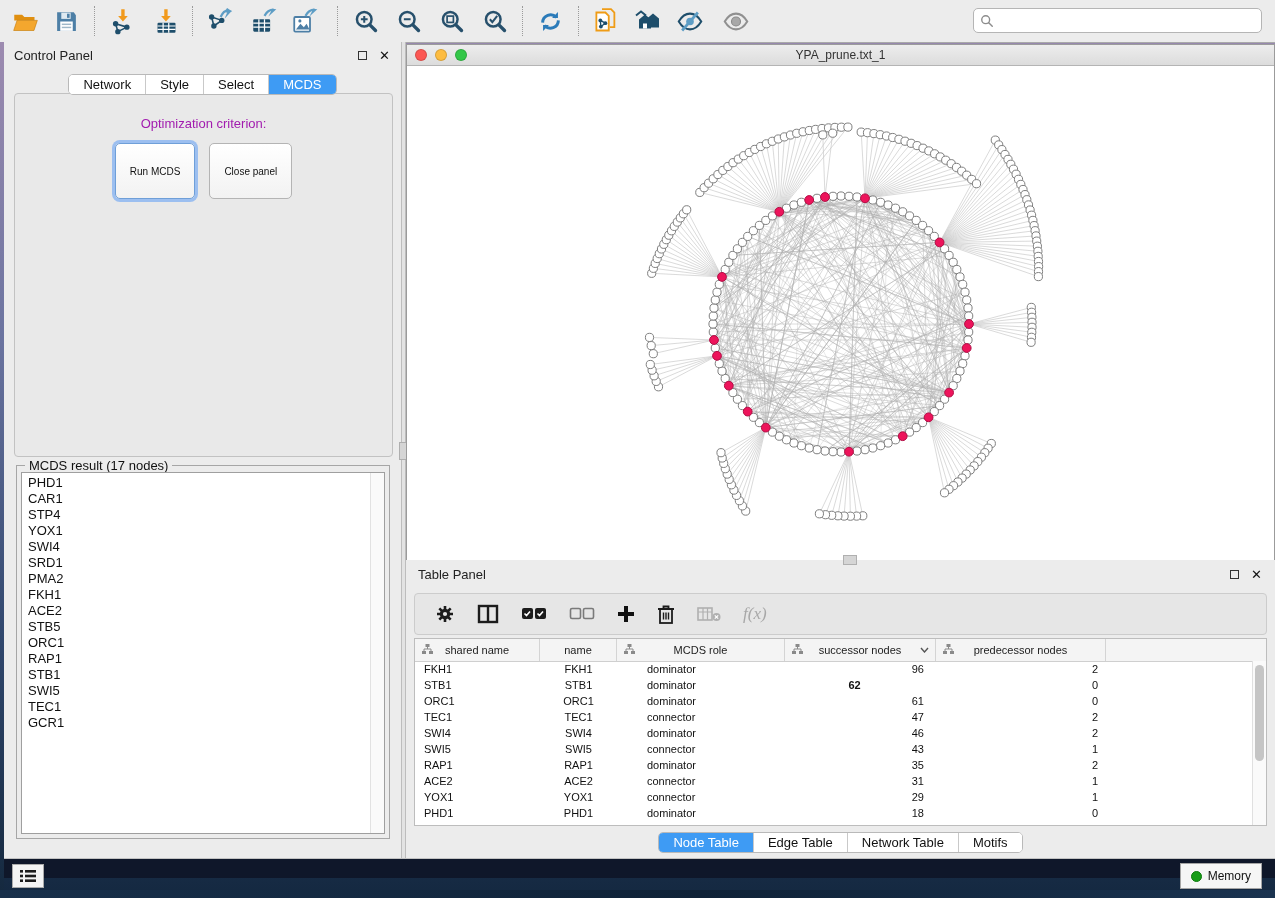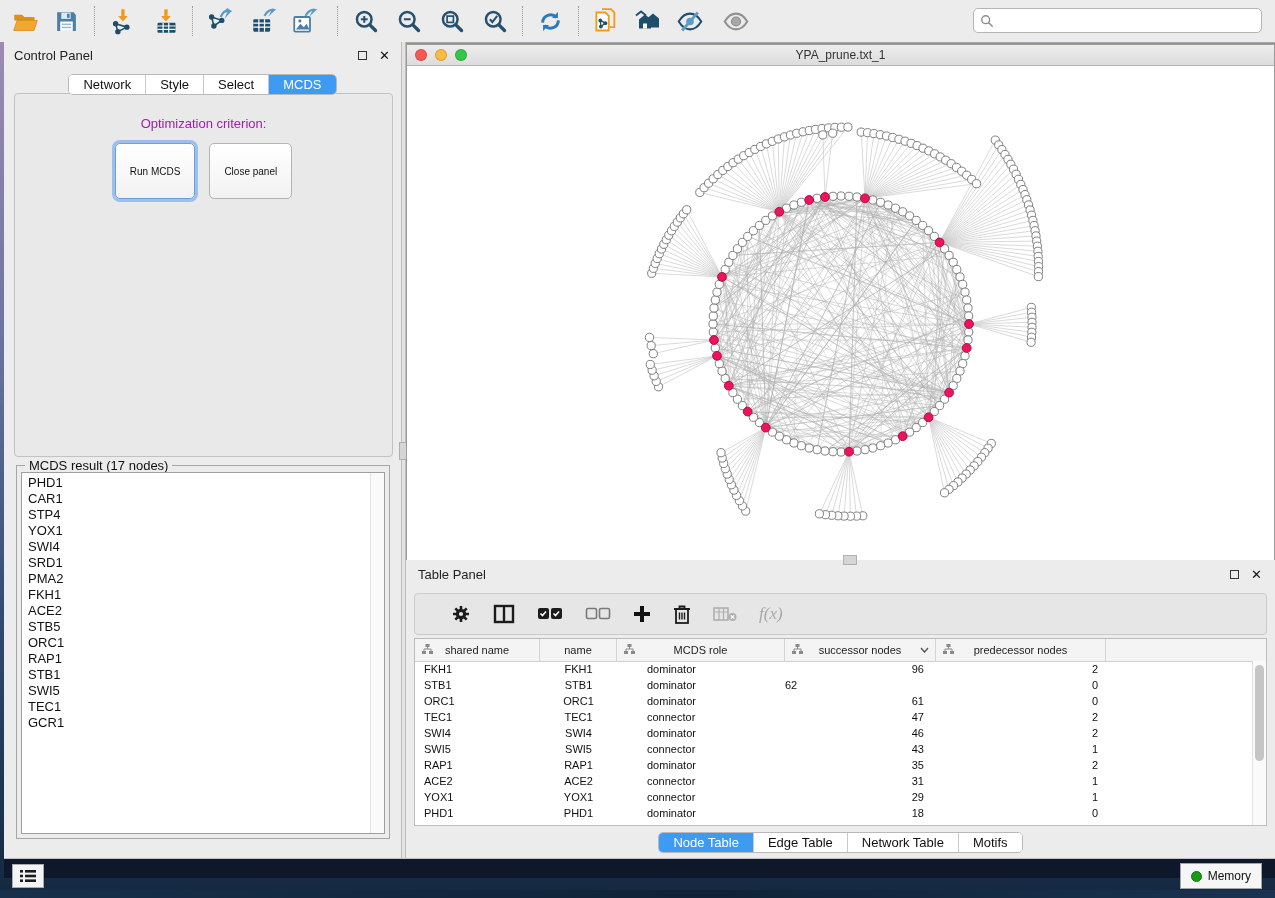--- a/index.html
+++ b/index.html
@@ -69,21 +69,21 @@
   .lights{position:absolute;left:8px;top:4px;display:flex;gap:8px;}
   .light{width:12px;height:12px;border-radius:50%;}
   .net-canvas{position:relative;width:100%;height:494px;background:#fff;overflow:hidden;}
 
   .hsplit-grip{position:absolute;left:843px;top:555px;width:12px;height:8px;background:#d5d5d5;border:1px solid #b0b0b0;z-index:4;}
 
   
   .table-panel{position:absolute;left:406px;top:560px;width:869px;height:298px;background:#ececec;}
   .tp-head{height:28px;display:flex;align-items:center;font-size:13px;color:#222;padding:0 12px;}
   .tp-toolbar{position:absolute;left:8px;top:33px;width:853px;height:42px;background:#e6e6e6;border:1px solid #cccccc;
-              border-radius:4px;display:flex;align-items:center;gap:22px;padding-left:36px;box-sizing:border-box;}
+              border-radius:4px;display:flex;align-items:center;gap:22px;padding-left:20px;box-sizing:border-box;}
   .tt-icon{display:flex;align-items:center;justify-content:center;}
   .fx{font-family:"Liberation Serif","DejaVu Serif",serif;font-style:italic;font-size:17px;color:#a8a8a8;}
 
   .node-table{position:absolute;left:8px;top:78px;width:853px;height:188px;background:#fff;border:1px solid #bdbdbd;box-sizing:border-box;}
   .nt-header{display:flex;height:22px;background:#f4f4f4;border-bottom:1px solid #cfcfcf;}
   .nt-hcell{position:relative;display:flex;align-items:center;justify-content:center;font-size:11px;color:#222;
             border-right:1px solid #d4d4d4;box-sizing:border-box;}
   .nt-hcell .hicon{position:absolute;left:7px;top:5px;}
   .nt-hcell .sort{position:absolute;right:6px;top:8px;}
   .nt-body{position:absolute;left:0;top:22px;right:13px;bottom:0;overflow:hidden;}
@@ -1200,21 +1200,21 @@
             <div class="nt-cell" style="width: 125px; padding-left: 9px; text-align: left;">FKH1</div>
             <div class="nt-cell" style="width: 77px; text-align: center;">FKH1</div>
             <div class="nt-cell" style="width: 168px; padding-left: 30px; text-align: left;">dominator</div>
             <div class="nt-cell" style="width: 151px; padding-right: 12px; text-align: right;">96</div>
             <div class="nt-cell" style="width: 170px; padding-right: 8px; text-align: right;">2</div>
           </div>
           <div class="nt-row">
             <div class="nt-cell" style="width: 125px; padding-left: 9px; text-align: left;">STB1</div>
             <div class="nt-cell" style="width: 77px; text-align: center;">STB1</div>
             <div class="nt-cell" style="width: 168px; padding-left: 30px; text-align: left;">dominator</div>
-            <div class="nt-cell" style="width: 151px; padding-right: 12px; text-align: left;">62</div>
+            <div class="nt-cell" style="width: 151px; padding-right: 12px; text-align: center; font-weight: bold;">62</div>
             <div class="nt-cell" style="width: 170px; padding-right: 8px; text-align: right;">0</div>
           </div>
           <div class="nt-row">
             <div class="nt-cell" style="width: 125px; padding-left: 9px; text-align: left;">ORC1</div>
             <div class="nt-cell" style="width: 77px; text-align: center;">ORC1</div>
             <div class="nt-cell" style="width: 168px; padding-left: 30px; text-align: left;">dominator</div>
             <div class="nt-cell" style="width: 151px; padding-right: 12px; text-align: right;">61</div>
             <div class="nt-cell" style="width: 170px; padding-right: 8px; text-align: right;">0</div>
           </div>
           <div class="nt-row">

